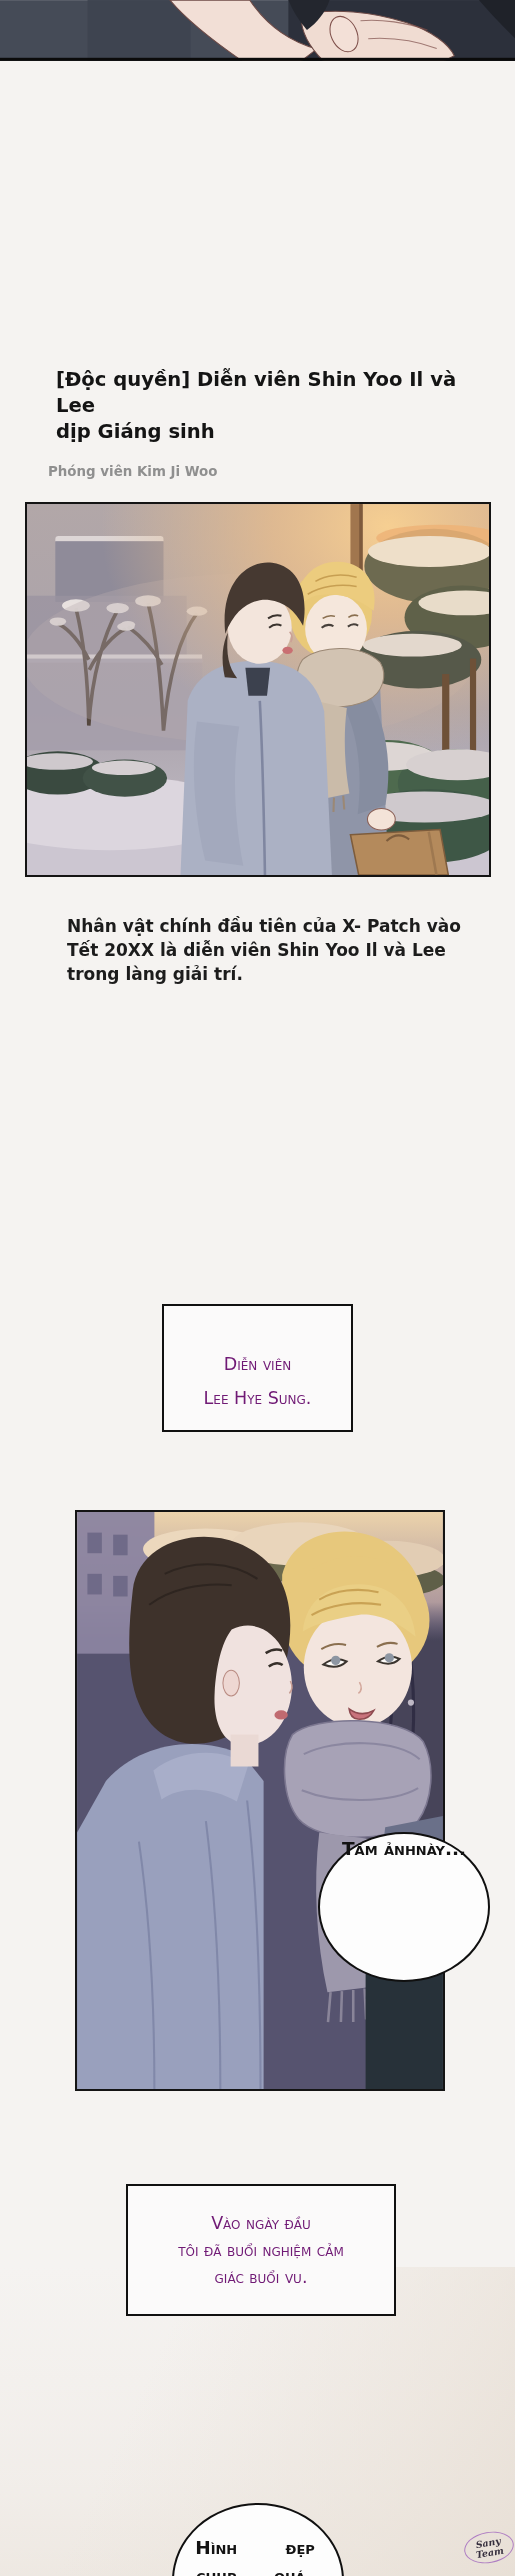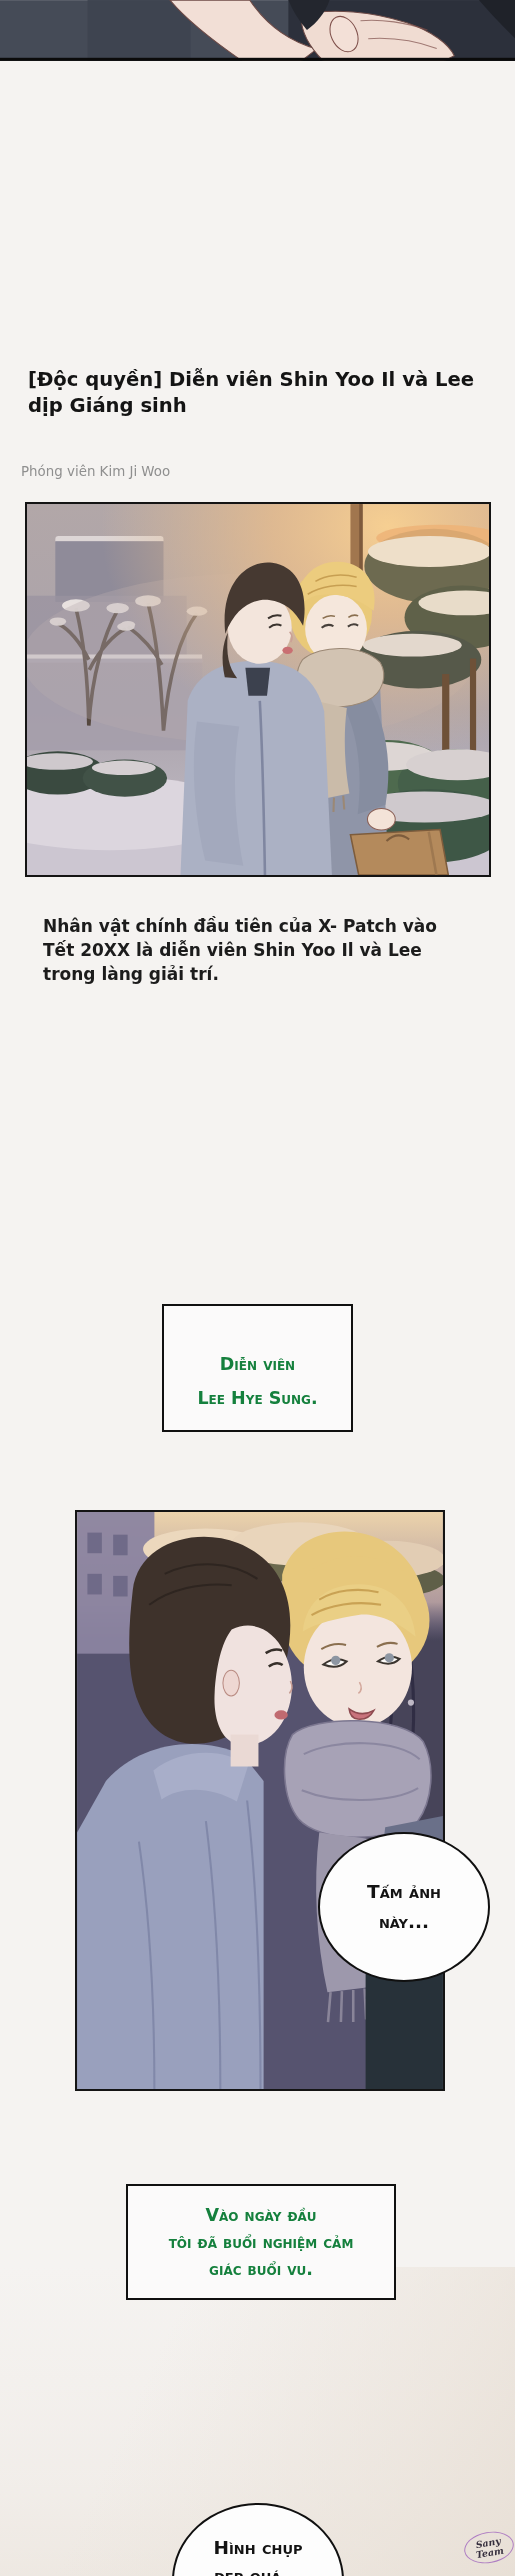--- a/index.html
+++ b/index.html
@@ -7,44 +7,44 @@
     position:relative;width:515px;height:2576px;margin:0 auto;
     background:#f5f3f1;overflow:hidden;
     font-family:"DejaVu Sans",sans-serif;color:#161616;
   }
   .abs{position:absolute;}
   
   .strip-top{left:0;top:0;width:515px;height:61px;z-index:1;}
   
   .headline{left:28px;top:367px;width:469px;font-size:19.6px;line-height:26px;
     font-weight:700;color:#141414;letter-spacing:0;}
-  .headline span{display:block;}
-  .byline{left:21px;top:464px;width:309px;font-size:13.4px;color:#8f8f8f;font-weight:400;}
+  .headline span{display:block;margin-left:28px;}
+  .byline{left:48px;top:464px;width:309px;font-size:13.4px;color:#8f8f8f;font-weight:700;}
   
   .art-panel{border:2.6px solid #141414;background:#9a93a0;z-index:1;box-sizing:content-box;}
   .panel1{left:25px;top:502px;width:462px;height:371px;}
   .panel2{left:75px;top:1510px;width:366px;height:577px;}
   .art-panel svg{display:block;}
   
   .para{left:43px;width:453px;font-size:17px;line-height:24px;font-weight:700;color:#1c1c1c;}
-  .para span{display:block;}
+  .para span{display:block;margin-left:24px;}
   .para1{top:914px;}
   .para2{top:1037px;}
   
   .nbox{background:#fbfafa;border:2.1px solid #101010;box-sizing:border-box;z-index:3;
     display:flex;flex-direction:column;align-items:center;text-align:center;
-    font-weight:700;font-variant:small-caps;color:#15803d;}
+    font-weight:400;font-variant:small-caps;color:#701a75;}
   .nbox span{display:block;}
   .box1{left:162px;top:1304px;width:191px;height:128px;justify-content:flex-end;
     padding-bottom:15.5px;font-size:17.5px;line-height:34px;}
-  .box2{left:126px;top:2184px;width:270px;height:116px;justify-content:center;
+  .box2{left:126px;top:2184px;width:270px;height:132px;justify-content:center;
     font-size:17.5px;line-height:27px;}
   
   .bubble{background:#fdfdfd;border:2.1px solid #101010;border-radius:50%;box-sizing:border-box;
-    z-index:3;display:flex;flex-direction:column;align-items:center;text-align:center;
+    z-index:3;display:flex;flex-direction:row;text-align:center;
     font-weight:700;font-variant:small-caps;color:#131313;}
   .bubble span{display:block;}
   .bubble1{left:318px;top:1832px;width:172px;height:150px;justify-content:center;
     font-size:18.5px;line-height:30px;}
   .bubble2{left:172px;top:2503px;width:172px;height:155px;justify-content:flex-start;
     padding-top:29px;font-size:18.5px;line-height:28px;}
   
   .bottom-fade{left:0;top:2267px;width:515px;height:309px;z-index:0;
     background:linear-gradient(115deg,rgba(240,235,229,0) 30%,rgba(234,226,217,.65) 75%,rgba(231,222,212,.85) 100%),
                linear-gradient(180deg,rgba(236,229,222,0) 0%,rgba(236,229,222,.4) 70%,rgba(233,225,216,.6) 100%);}

